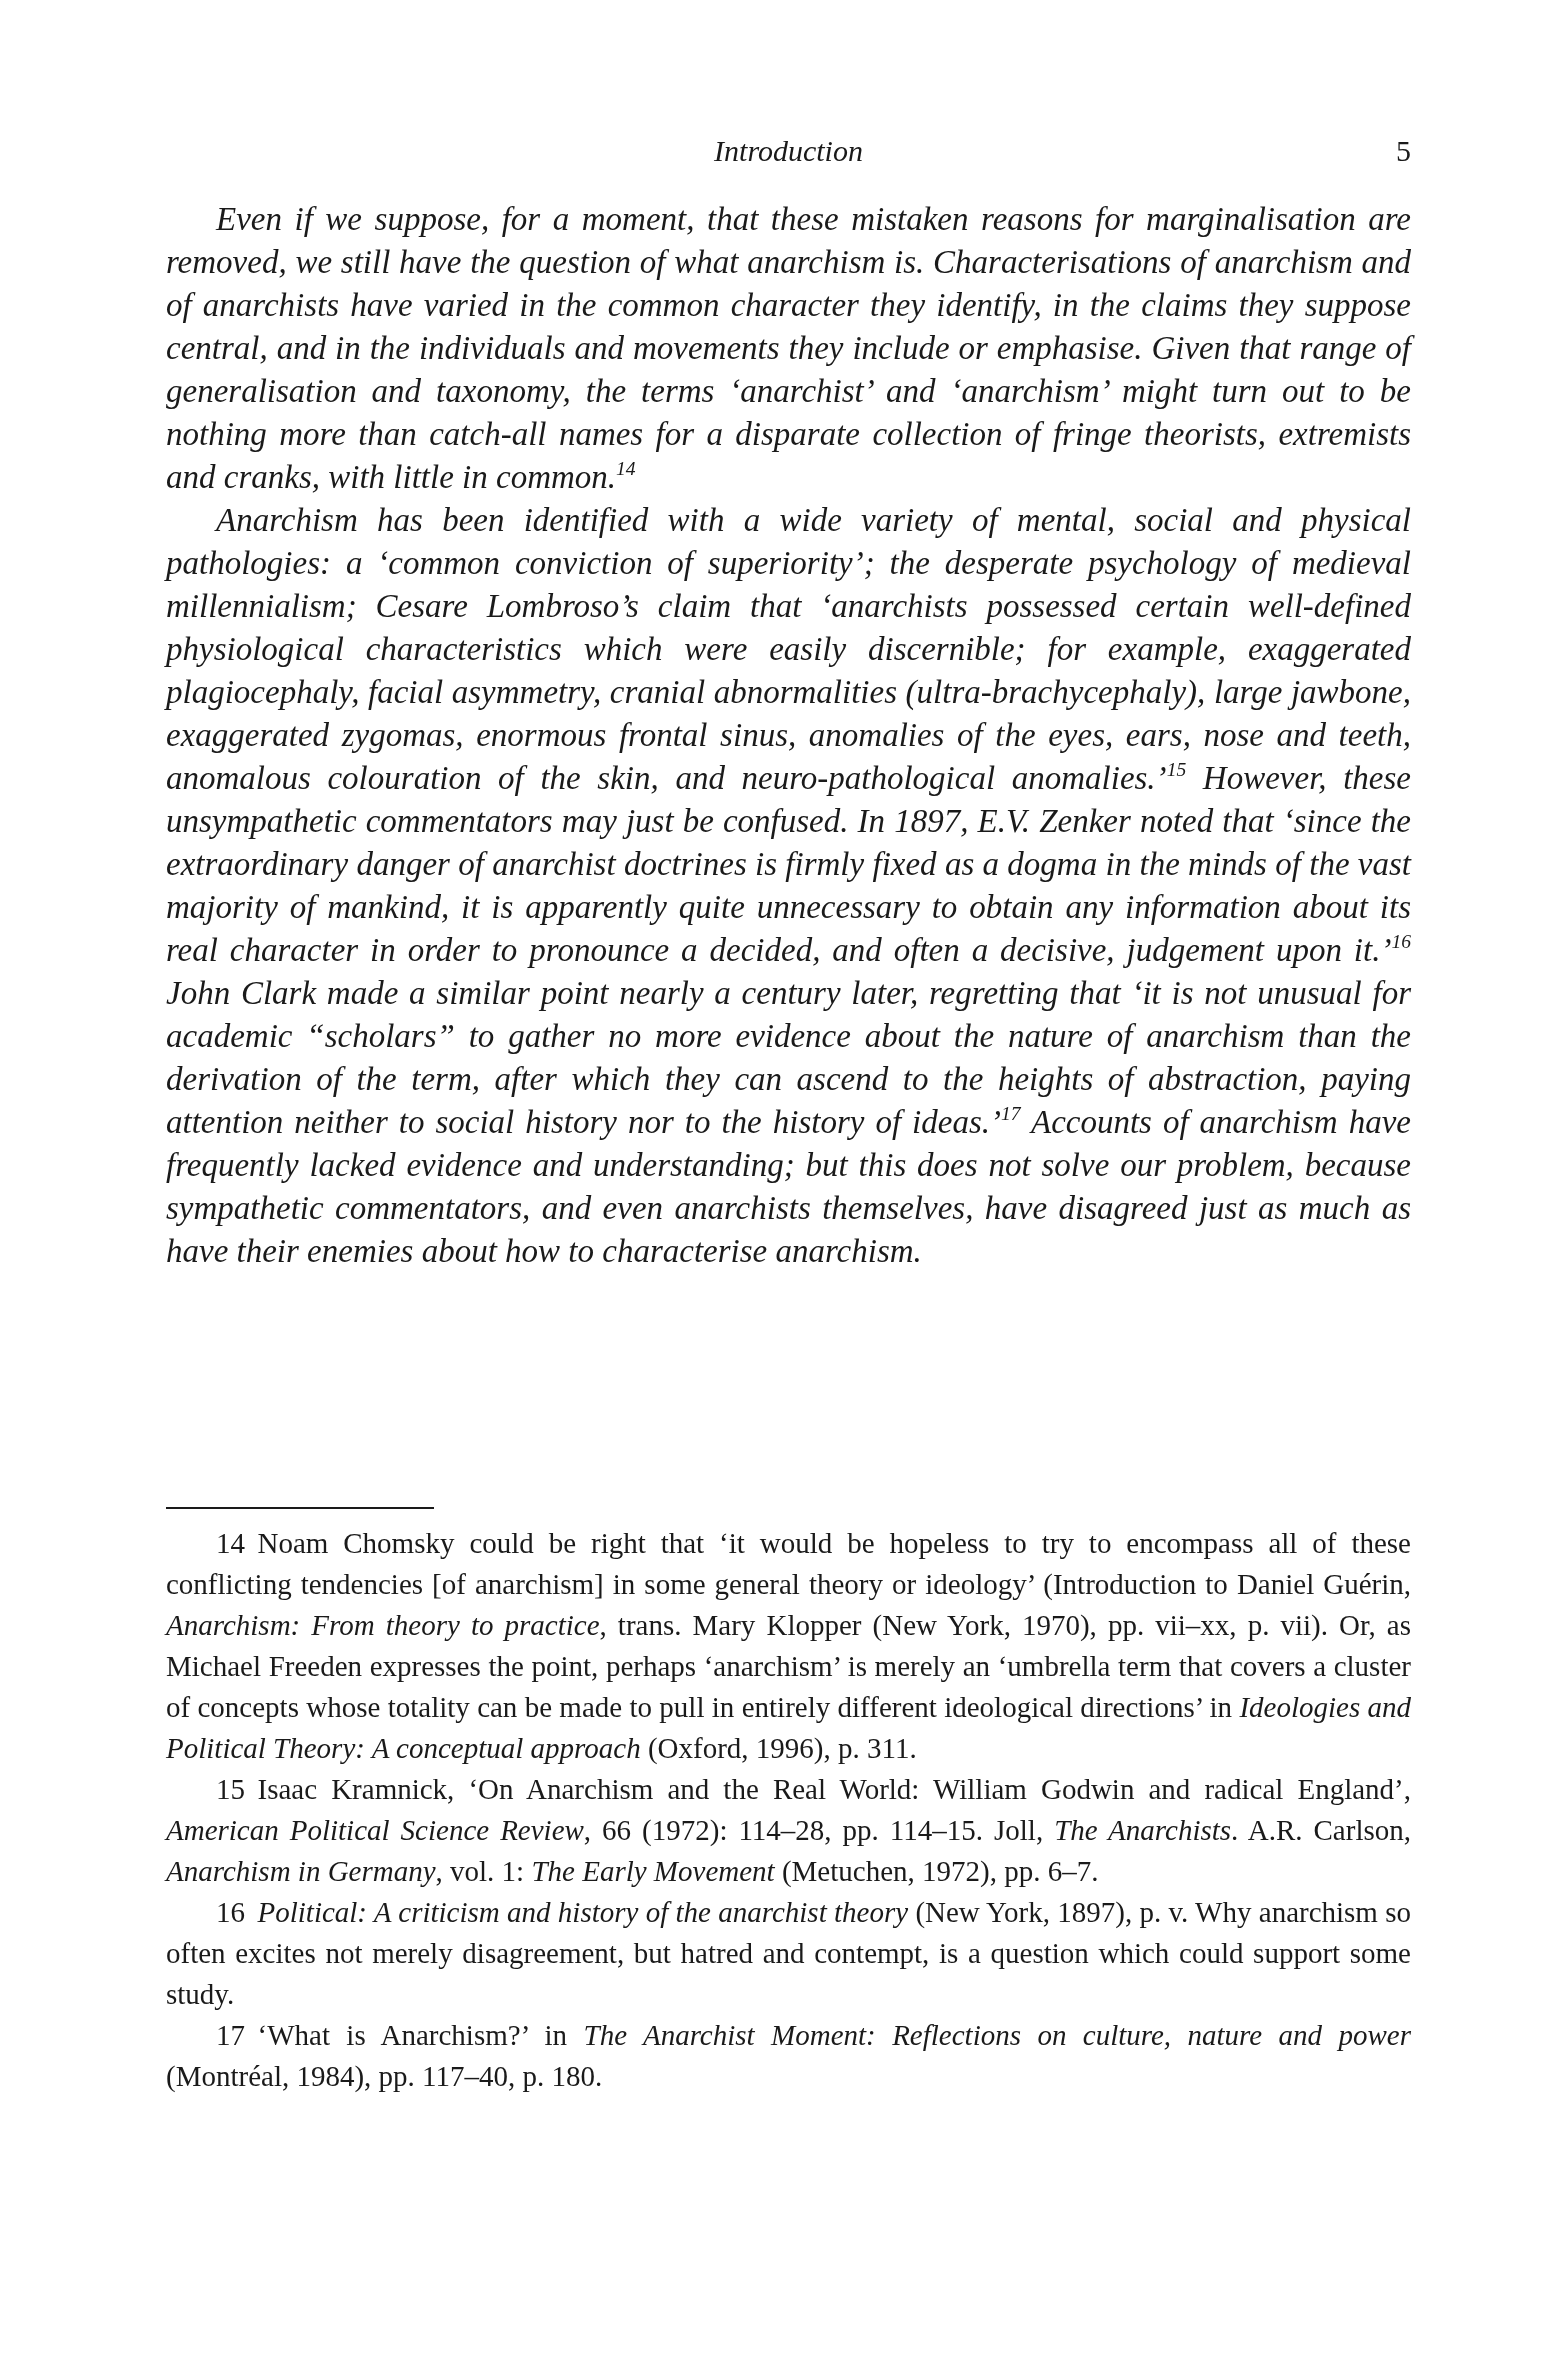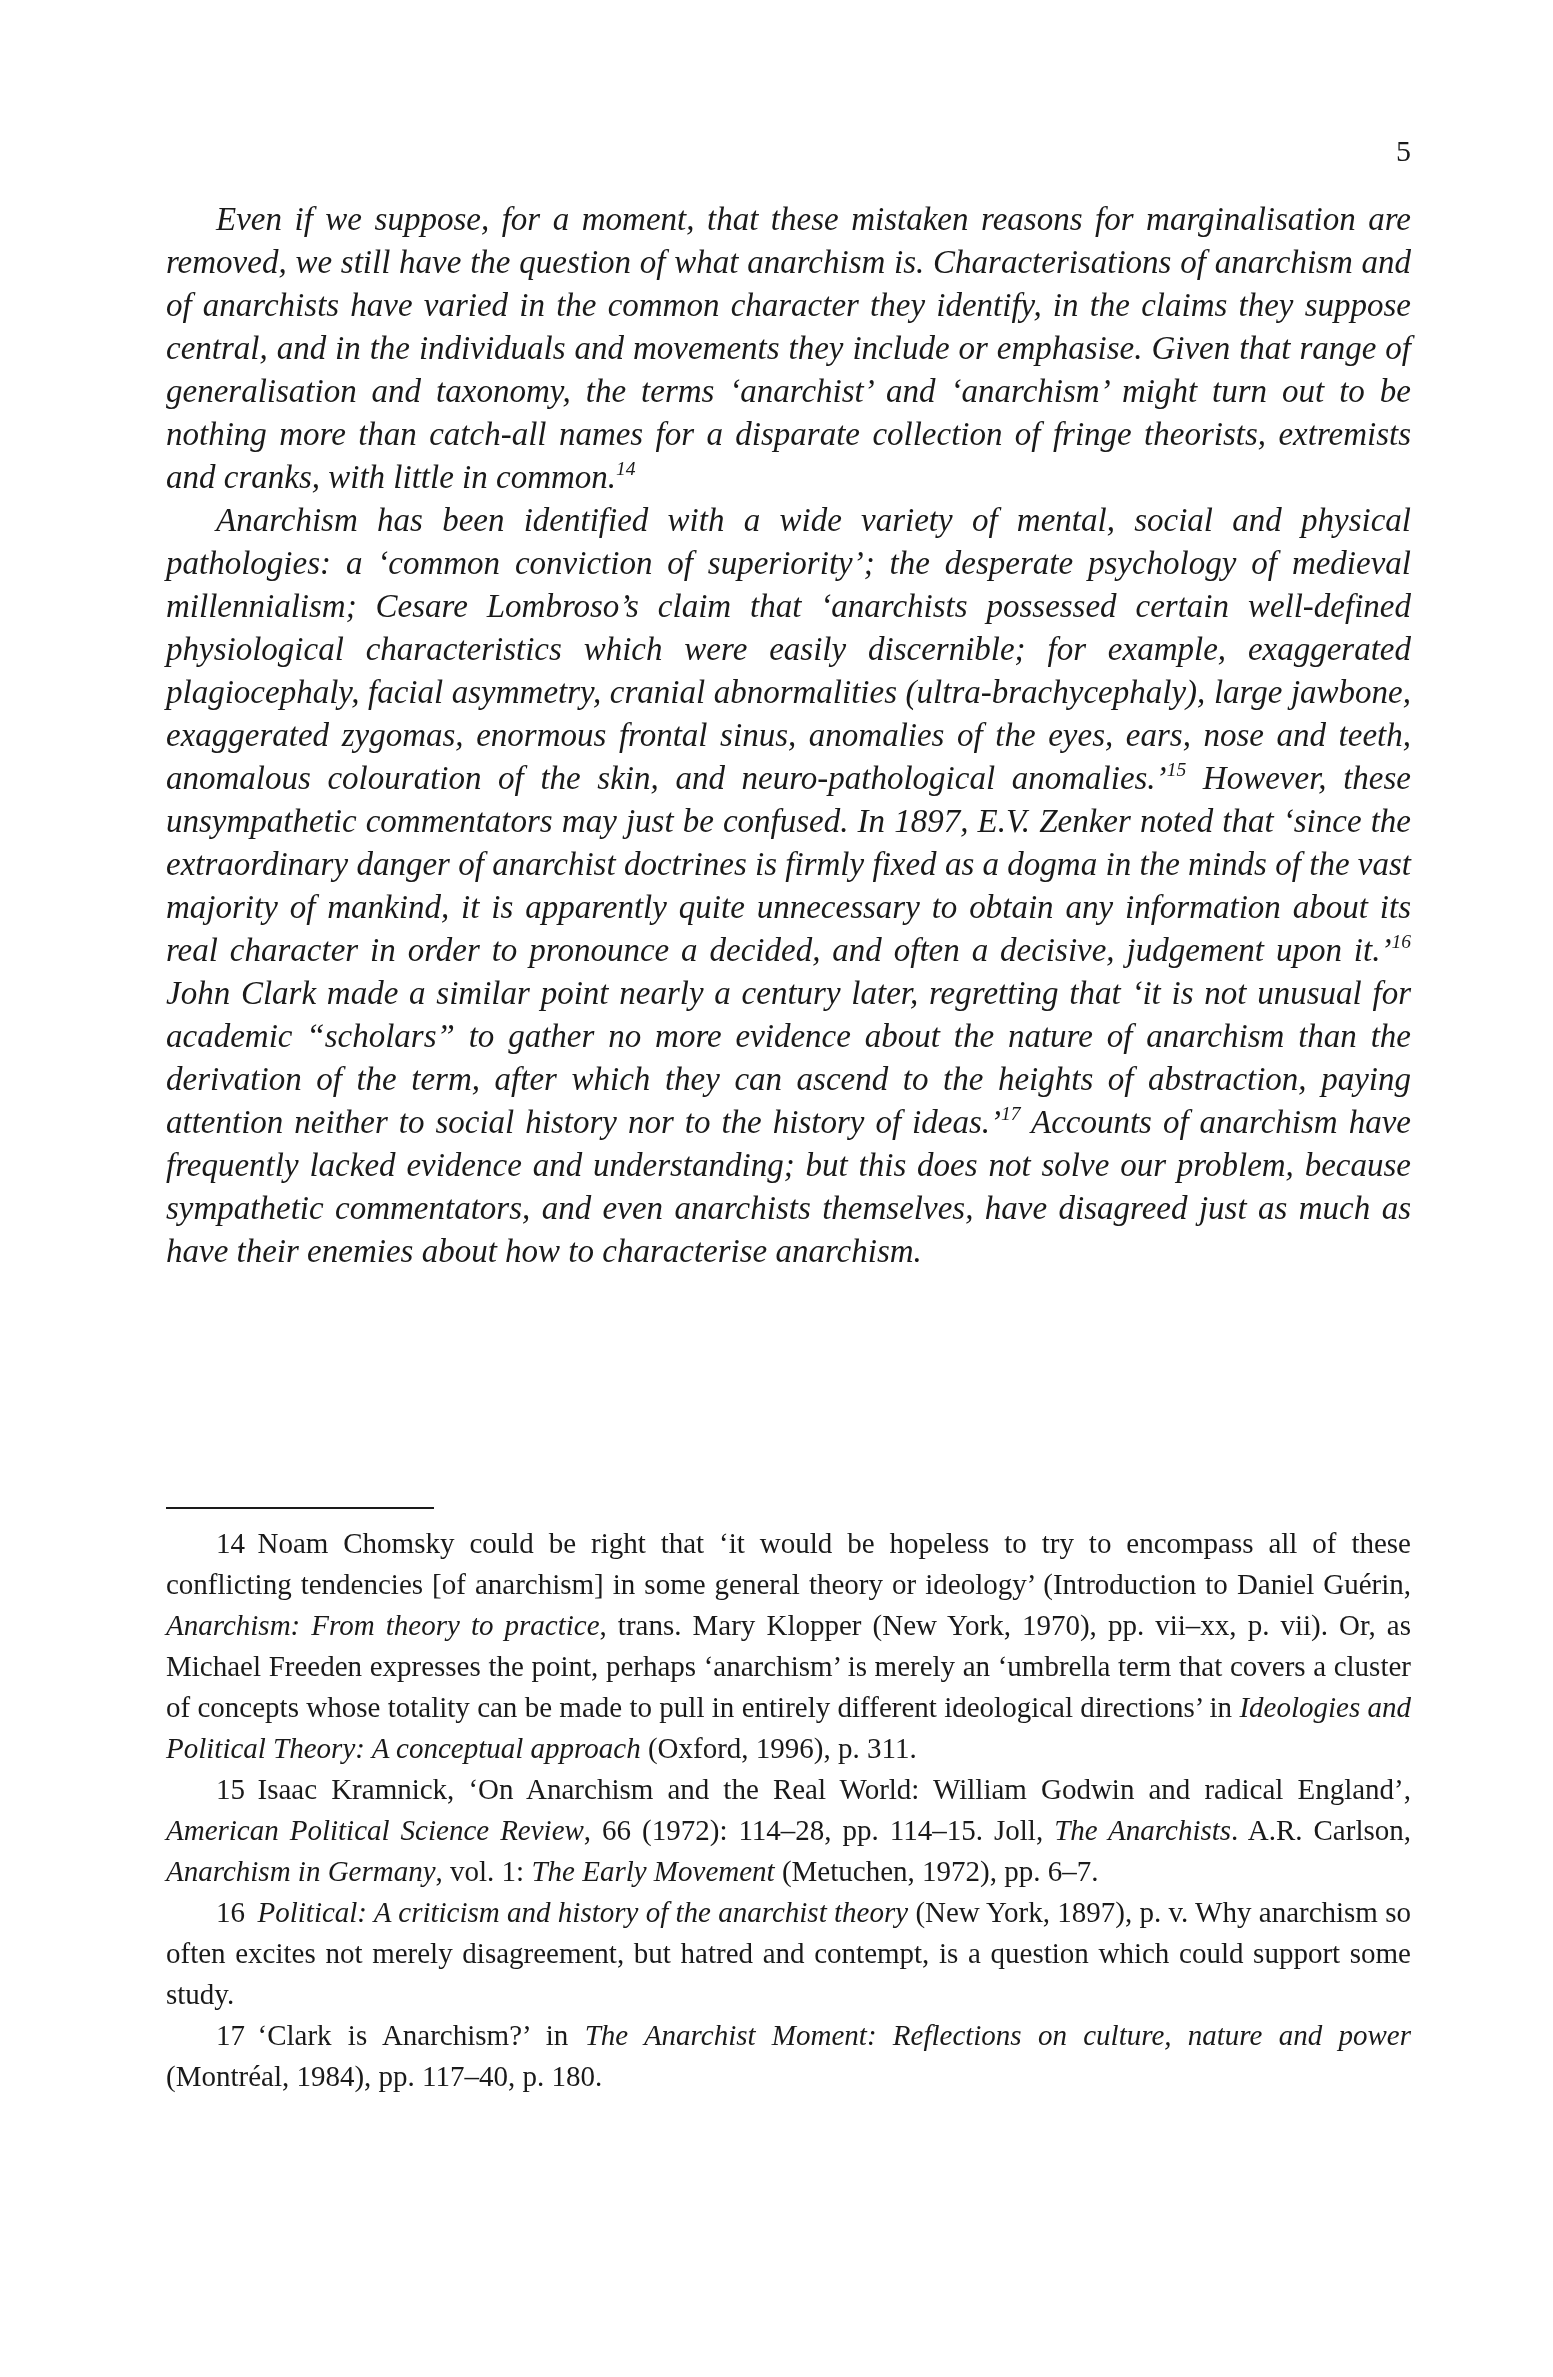--- a/index.html
+++ b/index.html
@@ -85,30 +85,31 @@
     .fn-num {
       margin-right: 12.5px;
     }
     em { }
   </style>
 </head>
 <body>
 
 <div class="page">
   <div class="running-head">
+    <span class="title">Introduction</span>
     <span class="folio">5</span>
   </div>
 
   <div class="body-text">
     <p><span>Even if we suppose, for a moment, that these mistaken reasons for marginalisation are removed, we still have the question of what anarchism is. Characterisations of anarchism and of anarchists have varied in the common character they identify, in the claims they suppose central, and in the individuals and movements they include or emphasise. Given that range of generalisation and taxonomy, the terms ‘anarchist’ and ‘anarchism’ might turn out to be nothing more than catch-all names for a disparate collection of fringe theorists, extremists and cranks, with little in common.</span><sup>14</sup></p>
     <p><span>Anarchism has been identified with a wide variety of mental, social and physical pathologies: a ‘common conviction of superiority’; the desperate psychology of medieval millennialism; Cesare Lombroso’s claim that ‘anarchists possessed certain well-defined physiological characteristics which were easily discernible; for example, exaggerated plagiocephaly, facial asymmetry, cranial abnormalities (ultra-brachycephaly), large jawbone, exaggerated zygomas, enormous frontal sinus, anomalies of the eyes, ears, nose and teeth, anomalous colouration of the skin, and neuro-pathological anomalies.’</span><sup>15</sup><span> However, these unsympathetic commentators may just be confused. In 1897, E.V. Zenker noted that ‘since the extraordinary danger of anarchist doctrines is firmly fixed as a dogma in the minds of the vast majority of mankind, it is apparently quite unnecessary to obtain any information about its real character in order to pronounce a decided, and often a decisive, judgement upon it.’</span><sup>16</sup><span> John Clark made a similar point nearly a century later, regretting that ‘it is not unusual for academic “scholars” to gather no more evidence about the nature of anarchism than the derivation of the term, after which they can ascend to the heights of abstraction, paying attention neither to social history nor to the history of ideas.’</span><sup>17</sup><span> Accounts of anarchism have frequently lacked evidence and understanding; but this does not solve our problem, because sympathetic commentators, and even anarchists themselves, have disagreed just as much as have their enemies about how to characterise anarchism.</span></p>
   </div>
 
   <div class="footnote-rule"></div>
 
   <div class="footnotes">
     <p><span class="fn-num">14</span><span class="fn-body"><span>Noam Chomsky could be right that ‘it would be hopeless to try to encompass all of these conflicting tendencies [of anarchism] in some general theory or ideology’ (Introduction to Daniel Guérin, </span><em>Anarchism: From theory to practice</em><span>, trans. Mary Klopper (New York, 1970), pp. vii–xx, p. vii). Or, as Michael Freeden expresses the point, perhaps ‘anarchism’ is merely an ‘umbrella term that covers a cluster of concepts whose totality can be made to pull in entirely different ideological directions’ in </span><em>Ideologies and Political Theory: A conceptual approach</em><span> (Oxford, 1996), p. 311.</span></span></p>
     <p><span class="fn-num">15</span><span class="fn-body"><span>Isaac Kramnick, ‘On Anarchism and the Real World: William Godwin and radical England’, </span><em>American Political Science Review</em><span>, 66 (1972): 114–28, pp. 114–15. Joll, </span><em>The Anarchists</em><span>. A.R. Carlson, </span><em>Anarchism in Germany</em><span>, vol. 1: </span><em>The Early Movement</em><span> (Metuchen, 1972), pp. 6–7.</span></span></p>
     <p><span class="fn-num">16</span><span class="fn-body"><em>Political: A criticism and history of the anarchist theory</em><span> (New York, 1897), p. v. Why anarchism so often excites not merely disagreement, but hatred and contempt, is a question which could support some study.</span></span></p>
-    <p><span class="fn-num">17</span><span class="fn-body"><span>‘Clark is Anarchism?’ in </span><em>The Anarchist Moment: Reflections on culture, nature and power</em><span> (Montréal, 1984), pp. 117–40, p. 180.</span></span></p>
+    <p><span class="fn-num">17</span><span class="fn-body"><span>‘What is Anarchism?’ in </span><em>The Anarchist Moment: Reflections on culture, nature and power</em><span> (Montréal, 1984), pp. 117–40, p. 180.</span></span></p>
   </div>
 </div>
 
 
 </body></html>

